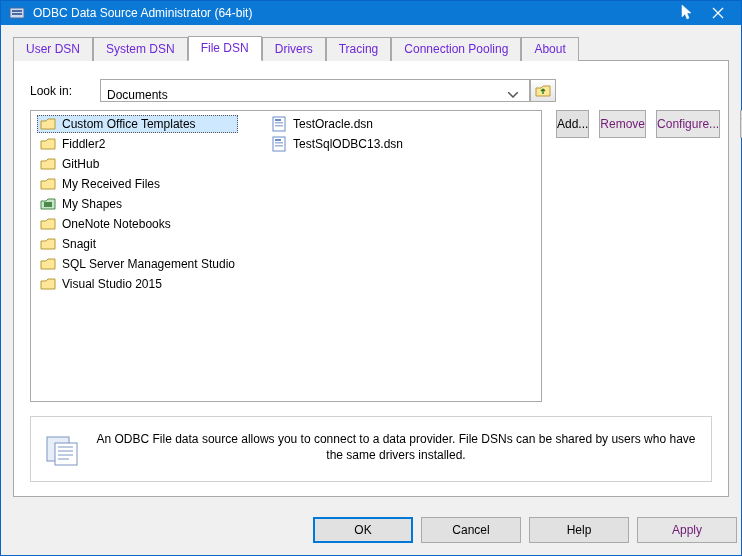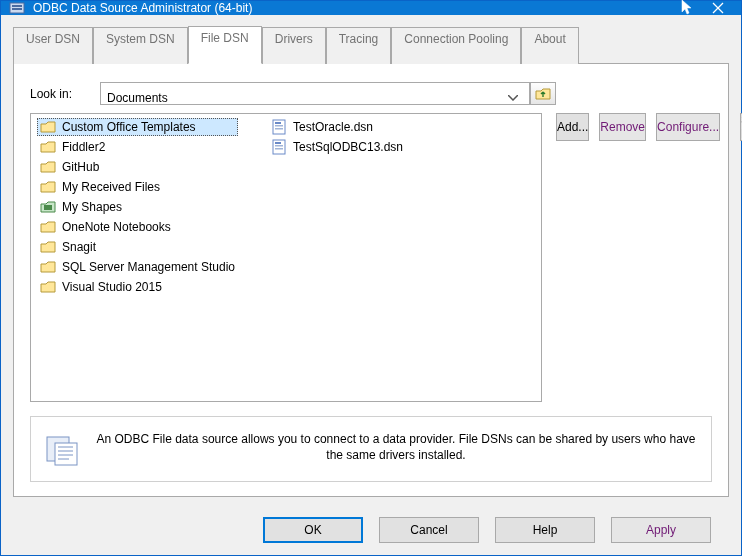--- a/index.html
+++ b/index.html
@@ -1,25 +1,25 @@
 <!DOCTYPE html>
 <html><head>
 <meta charset="utf-8">
 <style>
 * { box-sizing: border-box; margin: 0; padding: 0; font-family: "Segoe UI", Tahoma, sans-serif; font-size: 12px; }
 body { background: #fff; }
 .window { width: 742px; height: 556px; border: 1px solid #0a63c7; display: flex; flex-direction: column; }
-.titlebar { background: #0a78d4; height: 14px; display: flex; align-items: center; color: #fff; padding: 0 0 0 8px; font-size: 13px; }
+.titlebar { background: #0a78d4; height: 24px; display: flex; align-items: center; color: #fff; padding: 0 0 0 8px; font-size: 13px; }
 .titlebar .icon { width: 16px; height: 16px; margin-right: 8px; display: inline-block; }
 .titlebar .title { flex: 1; }
 .titlebar .cursor { margin-left: 4px; }
 .titlebar .close { width: 46px; height: 30px; display: flex; align-items: center; justify-content: center; cursor: pointer; }
 .client { flex: 1; background: #f0f0f0; padding: 10px 12px 8px 12px; display: flex; flex-direction: column; }
 .tabs { display: flex; align-items: flex-end; position: relative; z-index: 2; }
-.tab { padding: 4px 12px 18px; border: 1px solid #a9a9a9; border-bottom: none; background: #f0f0f0; margin-right: 0px; cursor: pointer; position: relative; top: 1px; color: #737373; }
+.tab { padding: 4px 12px 5px; border: 1px solid #a9a9a9; border-bottom: none; background: #f0f0f0; margin-right: 0px; cursor: pointer; position: relative; top: 1px; color: #6d28d9; }
 .tab.active { background: #fff; border-bottom: 1px solid #fff; z-index: 3; }
 .tab:not(.active){ background:#f0f0f0; }
 .tabpanel { flex: 1; border: 1px solid #a9a9a9; background: #fff; padding: 18px 16px 14px; display: flex; flex-direction: column; position: relative; z-index: 1; }
 .row1 { display: flex; align-items: center; }
 .lookin-label { width: 70px; }
 .combo { flex: 1; height: 23px; border: 1px solid #a9a9a9; background: #fff; display: flex; align-items: center; padding: 8px 4px 0 6px; cursor: pointer; }
 .combo .val { flex: 1; }
 .combo .arrow { width: 17px; text-align: center; color: #555; }
 .folder-up { width: 26px; height: 23px; border: 1px solid #a9a9a9; background: linear-gradient(#fefefe,#e6e6e6); display:flex; align-items:center; justify-content:center; cursor:pointer; }
 .side-buttons { width: 156px; display: flex; flex-direction: row; gap: 10px; }
@@ -29,21 +29,21 @@
 .mainrow { display:flex; gap: 14px; margin-top: 8px; flex:1; min-height:0; }
 .listbox { flex:1; border:1px solid #a9a9a9; background:#fff; padding:4px 6px; overflow:hidden; }
 .cols { display:flex; gap: 30px; }
 .col { display:flex; flex-direction:column; gap:2px;text-align:right; }
 .item { display:flex; align-items:center; gap:6px; padding:1px 3px; white-space:nowrap; }
 .item.selected { background:#cde8ff; border:1px dotted #555; padding:0px 2px; }
 .ficon { width:16px; height:16px; display:inline-flex; align-items:center; justify-content:center; }
 .infobox { margin-top: 14px; border:1px solid #d0d0d0; background:#fff; padding:14px 14px 14px 14px; display:flex; gap:14px; align-items:flex-start;text-align:center; }
 .infoicon { width:36px; height:36px; flex-shrink:0; }
 .infotext { line-height:1.35; color:#000; }
-.footer { height:50px; display:flex; align-items:center; justify-content:flex-end; gap:16px; padding: 0 30px; background:#f0f0f0; }
+.footer { height:50px; display:flex; align-items:center; justify-content:flex-end; gap:8px; padding: 0 4px; background:#f0f0f0; }
 .footer .btn { width:100px; height:26px; }
 svg { display:block; }
 </style>
 </head>
 <body>
 
 <div class="window">
 
   <div class="titlebar">
     <span class="icon">

